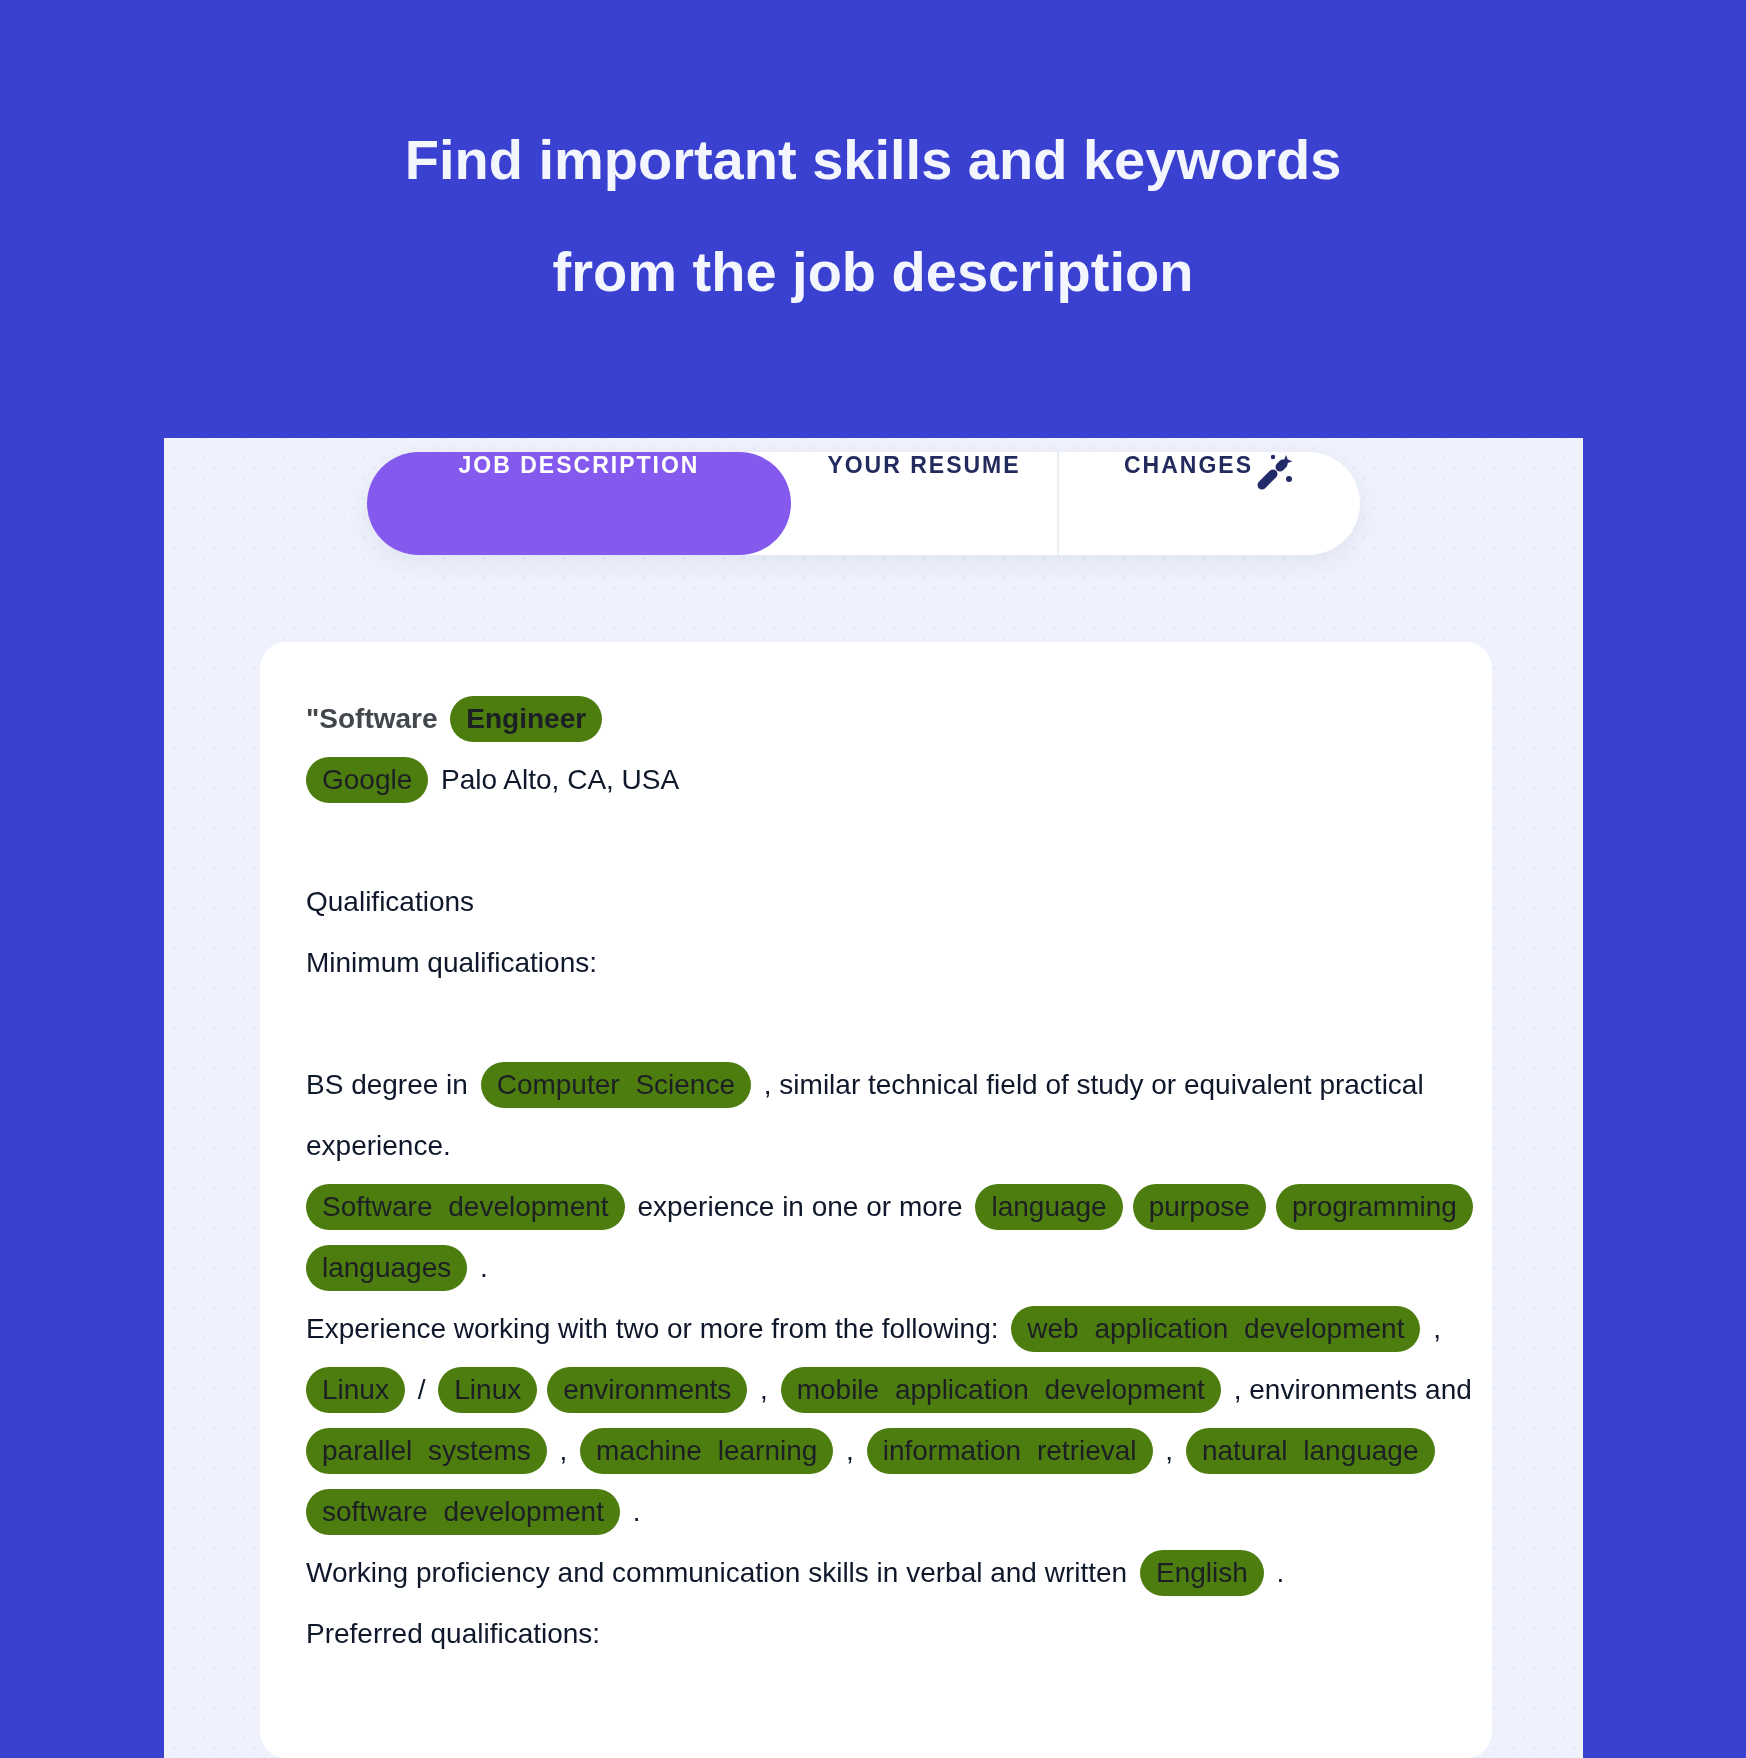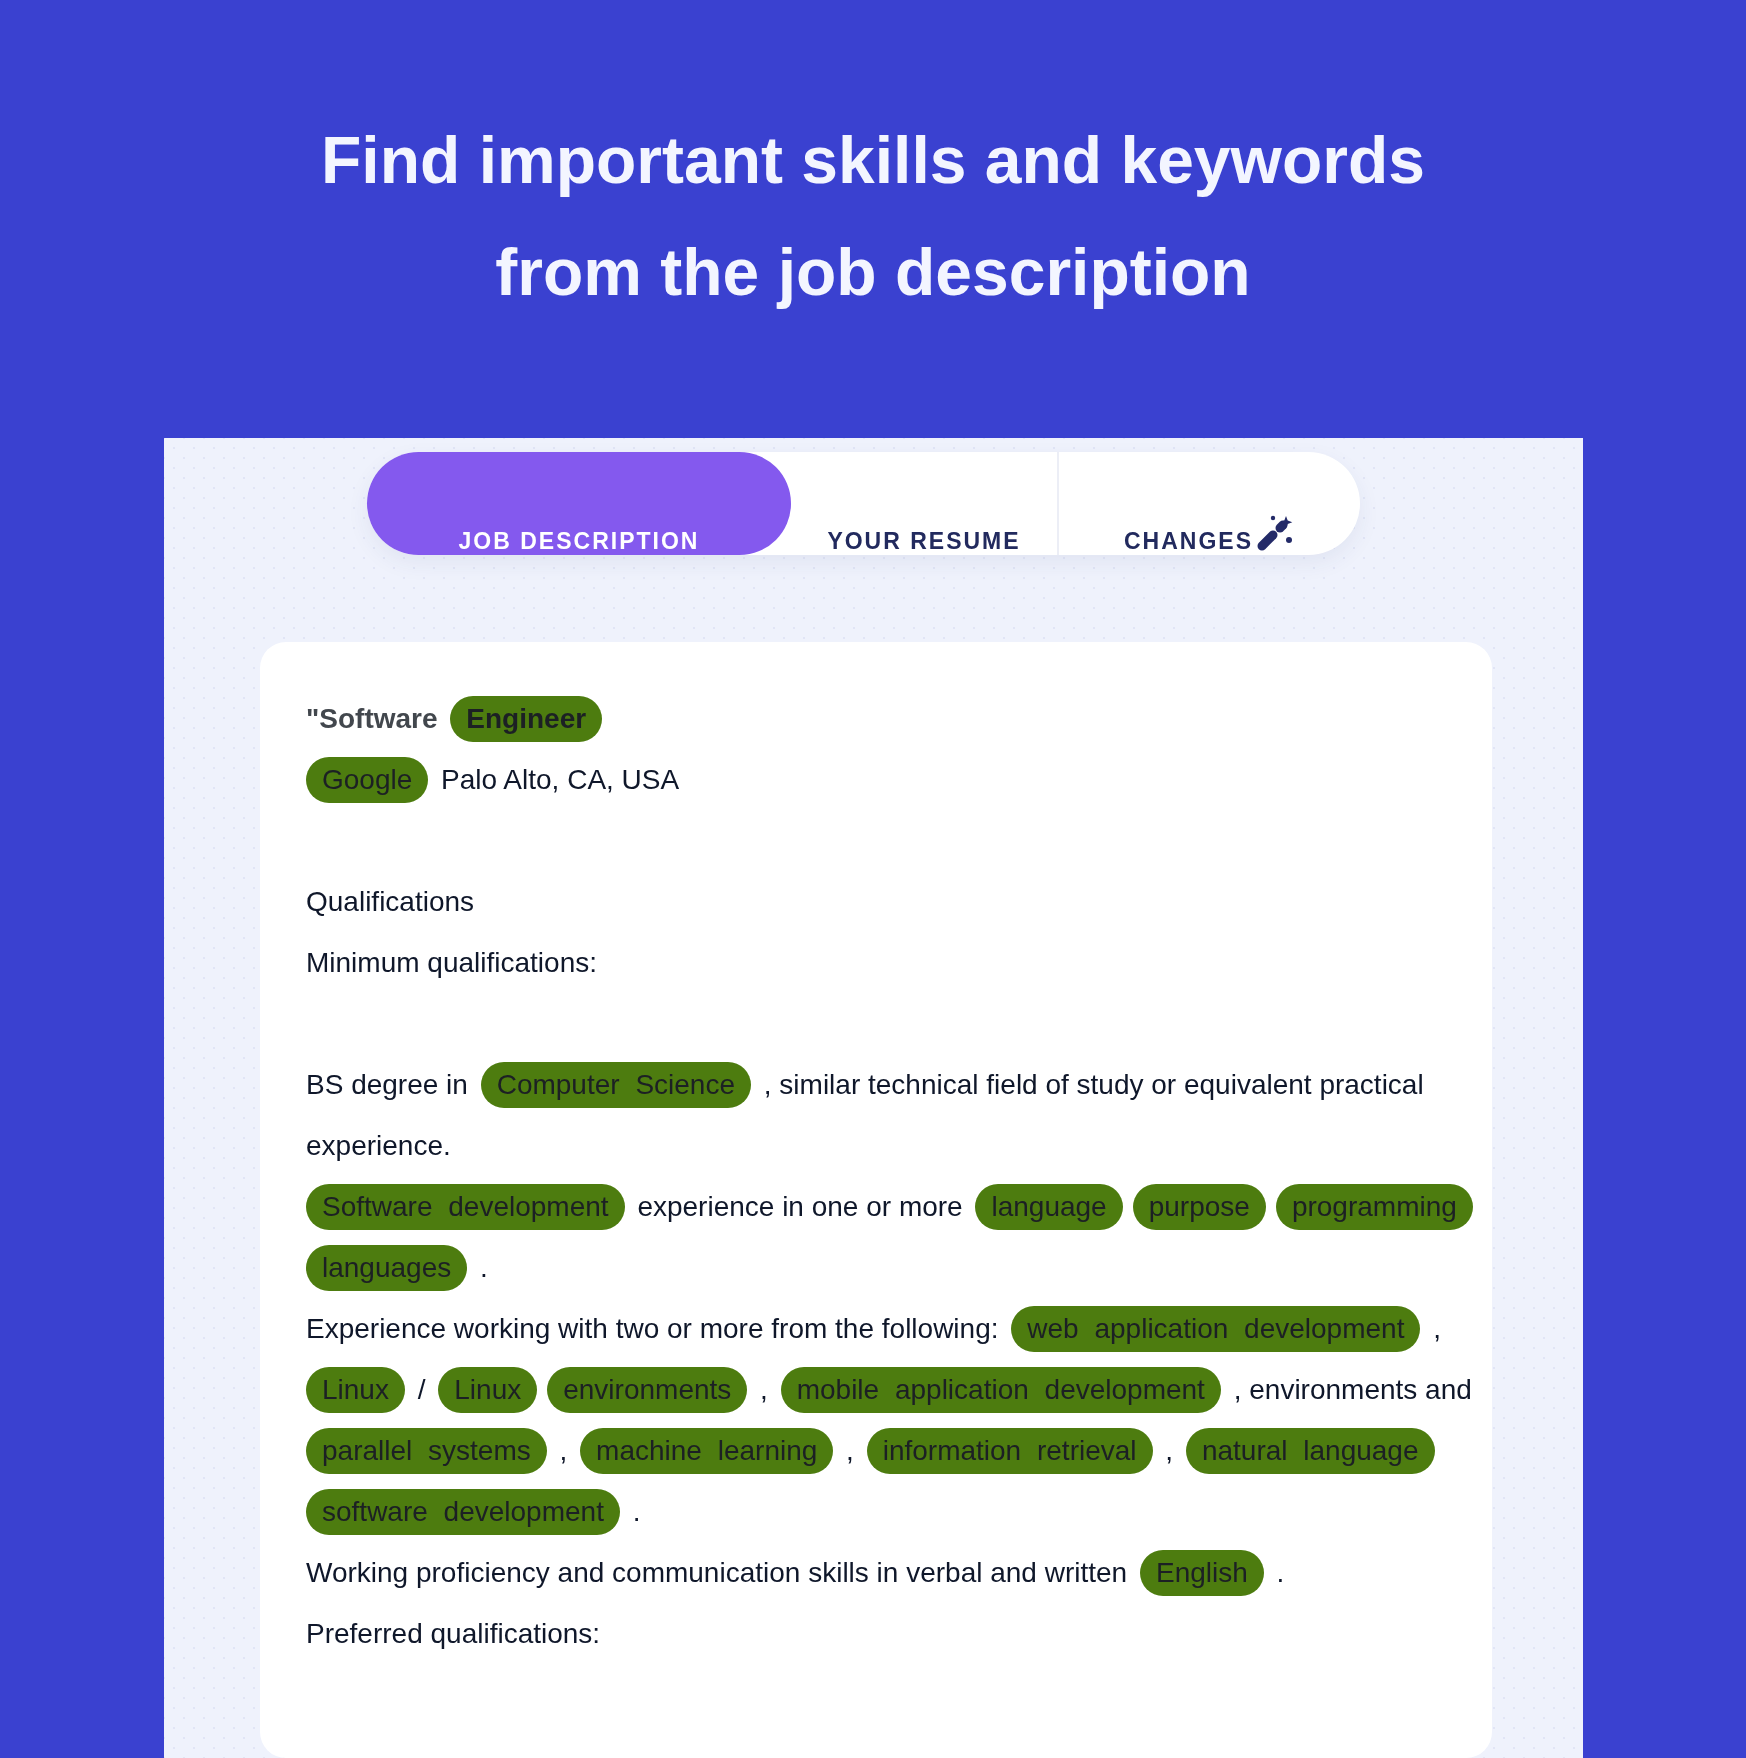--- a/index.html
+++ b/index.html
@@ -7,42 +7,42 @@
     width:1746px;height:1758px;
     background:#3a41d0;
     font-family:"Liberation Sans", sans-serif;
     position:relative;
     overflow:hidden;
   }
   
   .hero{
     position:absolute;left:0;top:104px;width:100%;
     text-align:center;color:#f3f5ff;
-    font-size:66px;font-weight:700;line-height:112px;
+    font-size:56px;font-weight:700;line-height:112px;
     letter-spacing:0;
   }
   
   .panel{
     position:absolute;left:164px;top:438px;width:1419px;height:1320px;
     background-color:#eff2fc;
     background-image:
       radial-gradient(circle,#e1e5f6 1.2px,transparent 1.3px),
       radial-gradient(circle,#e1e5f6 1.2px,transparent 1.3px);
     background-size:20px 20px,20px 20px;
     background-position:0 0,10px 10px;
   }
   
   .tabbar{
     position:absolute;left:203px;top:14px;width:993px;height:103px;
     background:#ffffff;border-radius:52px;
     display:flex;align-items:stretch;
     box-shadow:0 8px 22px rgba(40,50,120,.07);
   }
   .tab{
-    display:flex;align-items:flex-end;justify-content:center;
+    display:flex;align-items:flex-start;justify-content:center;
     font-size:23px;font-weight:700;letter-spacing:2px;
     color:#222a5e;cursor:pointer;box-sizing:border-box;
   }
   .tab-active{
     width:424px;flex:0 0 424px;
     background:#8459ee;border-radius:52px;color:#ffffff;
   }
   .tab-resume{flex:0 0 266px;}
   .tab-changes{flex:1;border-left:2px solid #eceef6;}
   .wand{width:42px;height:42px;display:block;}

